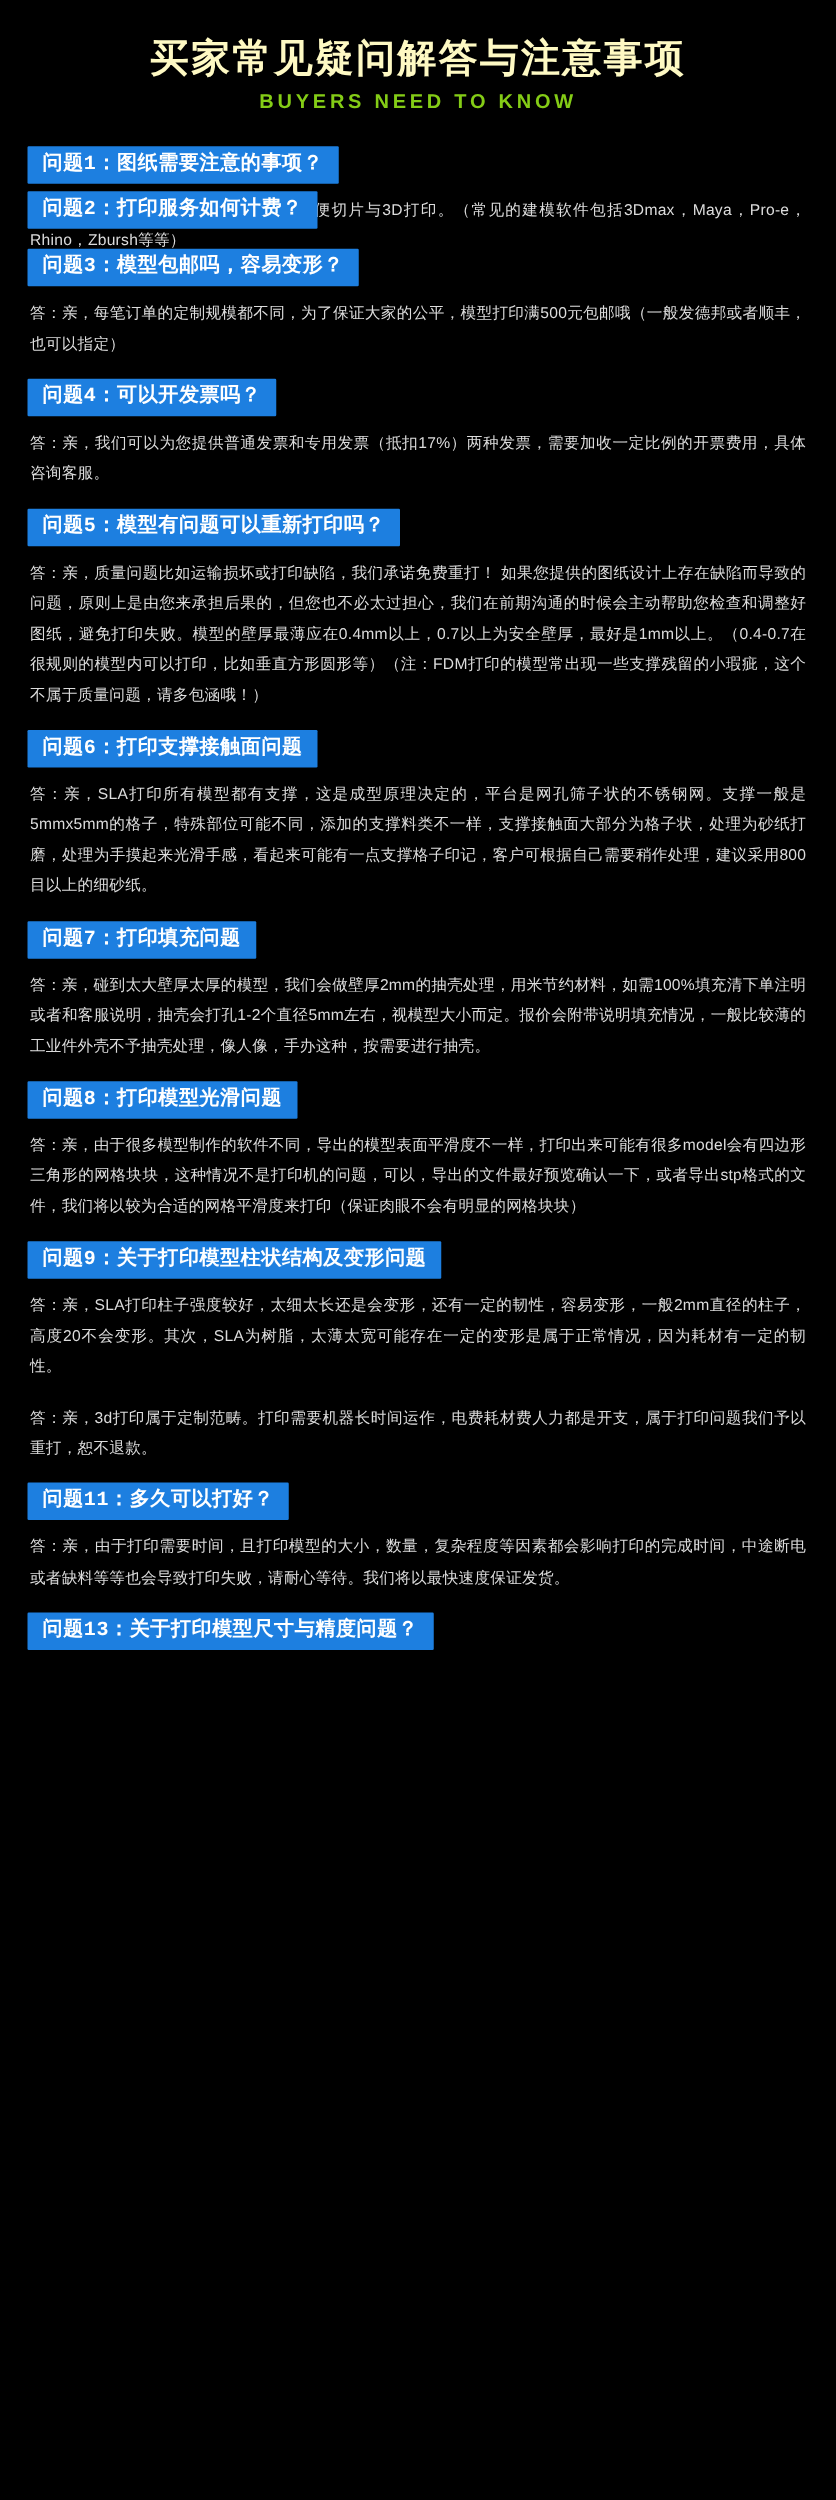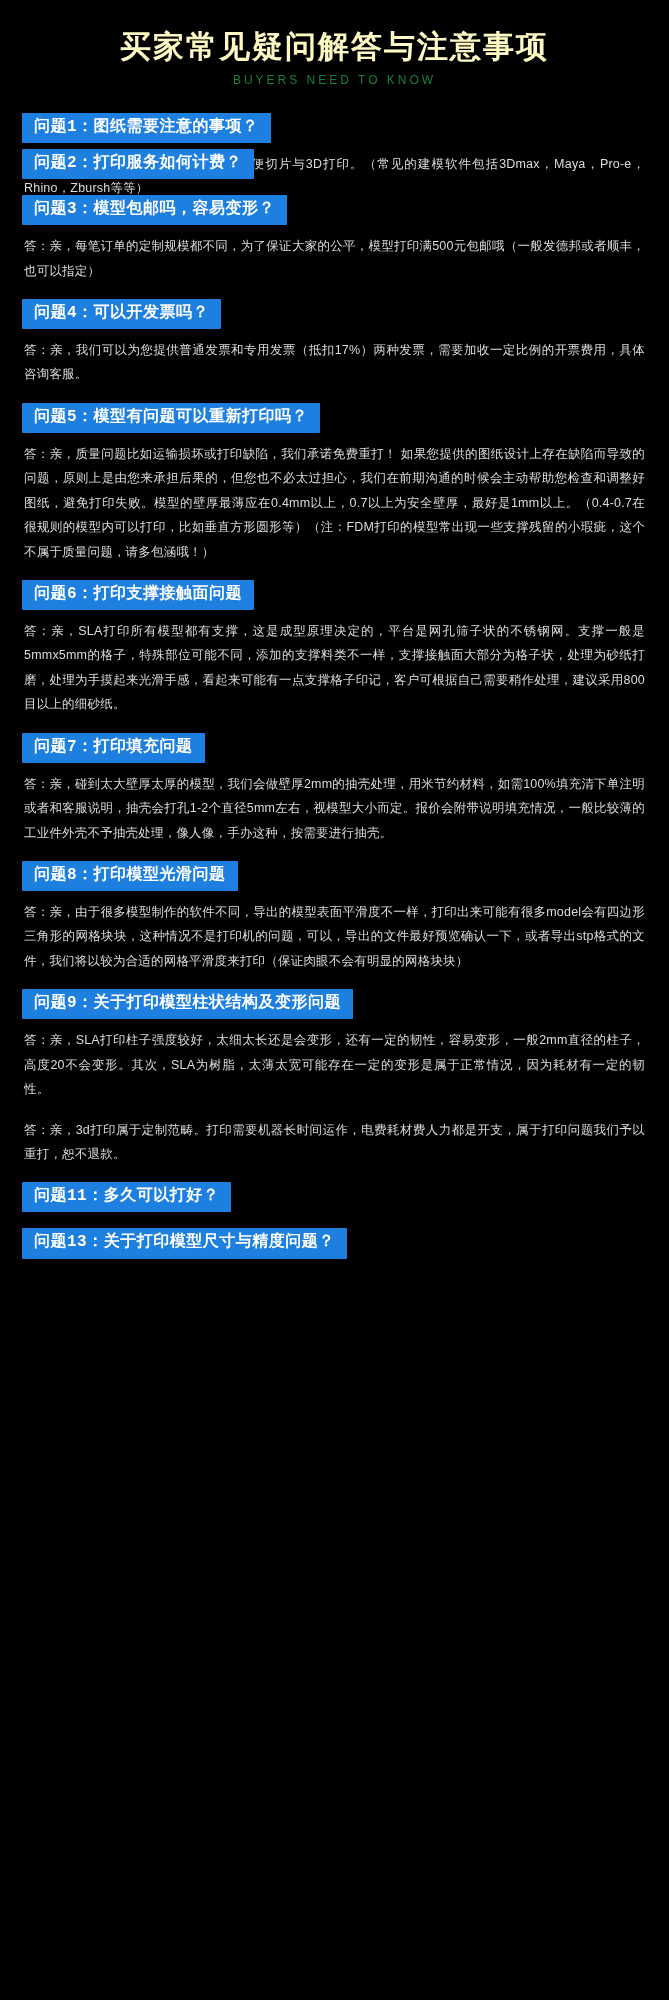--- a/index.html
+++ b/index.html
@@ -27,24 +27,24 @@
   .header-title {
     color: #fef9c3;
     font-size: 31px;
     font-weight: bold;
     letter-spacing: 2px;
     line-height: 1.25;
     margin: 0 0 6px 0;
     font-family: "Liberation Sans", sans-serif;
   }
   .header-sub {
-    color: #15803d;
-    font-size: 12px;
+    color: #84cc16;
+    font-size: 16px;
     letter-spacing: 3px;
-    font-weight: normal;
+    font-weight: bold;
     margin: 0;
   }
   
   .qa-list {
     padding: 0 22px;
   }
   .qa-block {
     margin-bottom: 16px;
   }
   .q-bar {
@@ -126,20 +126,21 @@
       <div class="q-bar">问题9：关于打印模型柱状结构及变形问题</div>
       <p class="a-text">答：亲，SLA打印柱子强度较好，太细太长还是会变形，还有一定的韧性，容易变形，一般2mm直径的柱子，高度20不会变形。其次，SLA为树脂，太薄太宽可能存在一定的变形是属于正常情况，因为耗材有一定的韧性。</p>
     </div>
 
     <div class="qa-block">
       <p class="a-text">答：亲，3d打印属于定制范畴。打印需要机器长时间运作，电费耗材费人力都是开支，属于打印问题我们予以重打，恕不退款。</p>
     </div>
 
     <div class="qa-block">
       <div class="q-bar">问题11：多久可以打好？</div>
+      <p class="a-text">答：亲，由于打印需要时间，且打印模型的大小，数量，复杂程度等因素都会影响打印的完成时间，中途断电或者缺料等等也会导致打印失败，请耐心等待。我们将以最快速度保证发货。</p>
     </div>
 
     <div class="qa-block">
       <div class="q-bar">问题13：关于打印模型尺寸与精度问题？</div>
     </div>
 
   </div>
 </div>
 
 </body></html>

